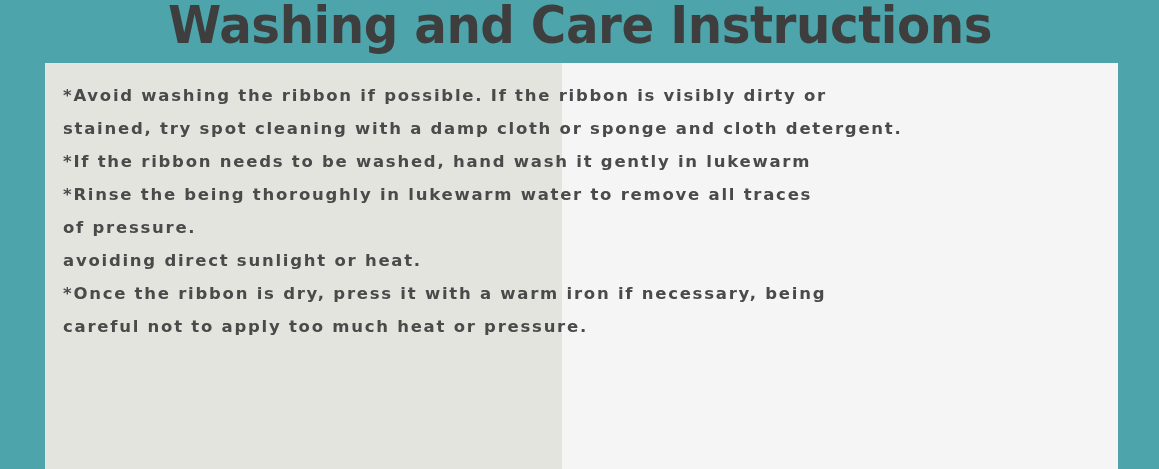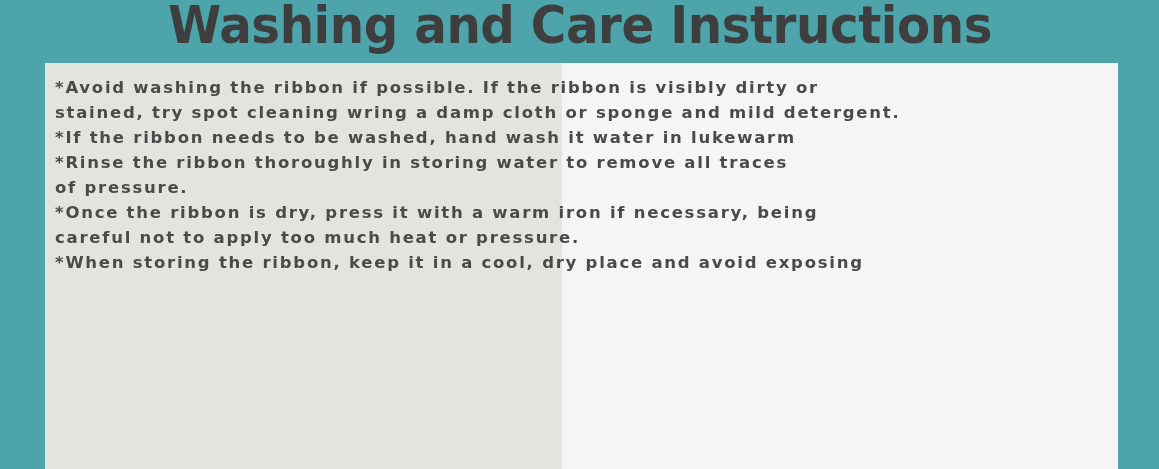--- a/index.html
+++ b/index.html
@@ -79,41 +79,41 @@
   }
 
   .instruction-line {
     font-family: "DejaVu Sans", sans-serif;
     font-weight: bold;
     font-size: 16.5px;
     line-height: 25px;
     letter-spacing: 1.75px;
     color: #4a4a4a;
     white-space: pre;
-    margin: 0;
+    margin: 8px;
     padding: 0;
   }
 </style>
 </head>
 <body>
 
 <div id="poster">
 
   <div id="title-bar">
     <h1 id="poster-title">Washing and Care Instructions</h1>
   </div>
 
   <div id="content-panel">
     <div id="panel-tint-left"></div>
 
     <div id="instructions">
       <div class="instruction-line">*Avoid washing the ribbon if possible. If the ribbon is visibly dirty or</div>
-      <div class="instruction-line">stained, try spot cleaning wring a damp cloth or sponge and mild detergent.</div>
-      <div class="instruction-line">*If the ribbon needs to be washed, hand wash it water in lukewarm</div>
-      <div class="instruction-line">*Rinse the ribbon thoroughly in storing water to remove all traces</div>
+      <div class="instruction-line">stained, try spot cleaning with a damp cloth or sponge and cloth detergent.</div>
+      <div class="instruction-line">*If the ribbon needs to be washed, hand wash it gently in lukewarm</div>
+      <div class="instruction-line">*Rinse the being thoroughly in lukewarm water to remove all traces</div>
       <div class="instruction-line">of pressure.</div>
+      <div class="instruction-line">avoiding direct sunlight or heat.</div>
       <div class="instruction-line">*Once the ribbon is dry, press it with a warm iron if necessary, being</div>
       <div class="instruction-line">careful not to apply too much heat or pressure.</div>
-      <div class="instruction-line">*When storing the ribbon, keep it in a cool, dry place and avoid exposing</div>
     </div>
   </div>
 
 </div>
 
 </body></html>

